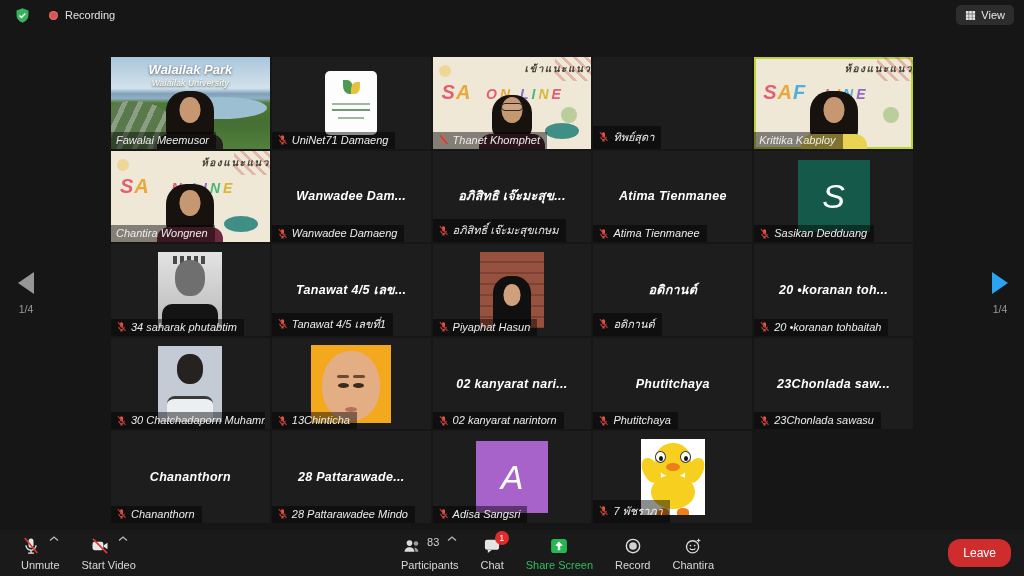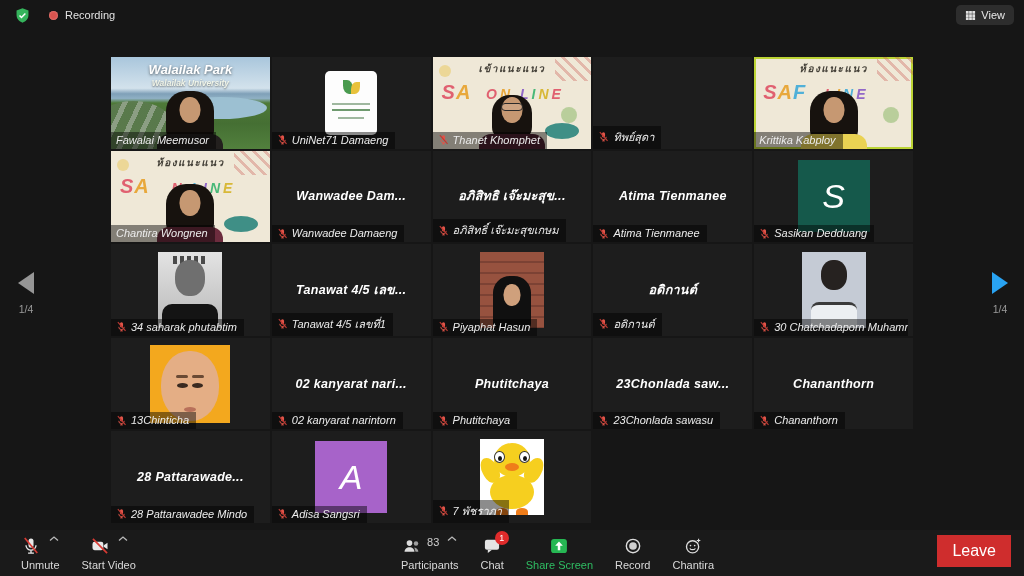--- a/index.html
+++ b/index.html
@@ -49,21 +49,21 @@
   .wl-road { position:absolute; left:-12%; bottom:-10%; width:52%; height:62%;
     background:repeating-linear-gradient(115deg,#93a38c 0 5px,#5b7a4e 5px 14px);
     border-radius:50%; opacity:.9; }
   .wl-title { position:absolute; top:5px; width:100%; text-align:center; color:#fff;
     font-weight:700; font-size:13px; text-shadow:0 1px 3px rgba(0,0,0,.55); z-index:2; }
   .wl-sub { position:absolute; top:21px; width:100%; text-align:center; color:#f0f4e8;
     font-weight:700; font-size:8.5px; text-shadow:0 1px 2px rgba(0,0,0,.5); z-index:2; }
 
   
   .t-sa { background:#efe8d7; }
-  .sa-top { position:absolute; top:4px; width:100%; text-align:center; font-size:10px;
+  .sa-top { position:absolute; top:4px; width:100%; text-align:right; font-size:10px;
     font-weight:700; color:#46423a; letter-spacing:1.5px; z-index:2; }
   .sa-big { position:absolute; top:24px; left:9px; font-size:20px; font-weight:800;
     letter-spacing:1px; z-index:2; }
   .sa-letters { position:absolute; top:29px; left:0; right:0; text-align:center;
     padding-left:26px; font-size:14px; font-weight:800; letter-spacing:3px; z-index:2; }
   .lt { display:inline-block; }
   .lt0{color:#e06070}.lt1{color:#e8a83c}.lt2{color:#50b0d8}
   .lt3{color:#9268c8}.lt4{color:#48b878}.lt5{color:#d8b838}
   .sa-stripe { position:absolute; top:0; right:0; width:36px; height:24px;
     background:repeating-linear-gradient(45deg,transparent 0 5px,#c8554f55 5px 8px); }
@@ -173,21 +173,21 @@
     font-family:inherit; position:relative; }
   .ic-row { display:flex; align-items:flex-start; gap:8px; height:20px; }
   .tbi { width:20px; height:20px; }
   .chev { width:10px; height:6px; }
   .count { font-size:11px; color:#cfcfcf; margin-left:-3px; }
   .badge { position:absolute; top:-1px; left:56%; min-width:14px; height:14px;
     background:#e02b2b; color:#fff; border-radius:8px; font-size:9px; line-height:14px;
     text-align:center; padding:0 3px; }
   .green-label { color:#2fbd63; }
   .leave-btn { position:absolute; right:13px; bottom:9px; background:#cf2d2d;
-    color:#fff; border:none; border-radius:0; padding:7px 15px; font-size:16px;
+    color:#fff; border:none; border-radius:12px; padding:7px 15px; font-size:12px;
     font-family:inherit; }
 </style>
 </head>
 <body>
 
 <div class="app">
 
   <div class="topbar">
     <svg class="shield" viewBox="0 0 20 20">
         <path d="M10 1.5l7 2.5v5.5c0 4.5-3 7.5-7 9-4-1.5-7-4.5-7-9V4z" fill="#35b45c"></path>
@@ -417,20 +417,32 @@
         <svg class="mmic" viewBox="0 0 12 12">
             <rect x="4.3" y="1.4" width="3.4" height="5.6" rx="1.7" fill="#e25549"></rect>
             <path d="M3 6.4a3 3 0 0 0 6 0" fill="none" stroke="#e25549" stroke-width="1"></path>
             <path d="M6 9.2v1.6M4.5 10.8h3" stroke="#e25549" stroke-width="1"></path>
             <path d="M2 1.2l8.4 9.6" stroke="#c03a34" stroke-width="1.2"></path>
           </svg>
         <span>อดิกานต์</span>
       </div>
     </div>
 
+    <div class="tile">
+      <div class="center-name">20 •koranan toh...</div>
+      <div class="name-label">
+        <svg class="mmic" viewBox="0 0 12 12">
+            <rect x="4.3" y="1.4" width="3.4" height="5.6" rx="1.7" fill="#e25549"></rect>
+            <path d="M3 6.4a3 3 0 0 0 6 0" fill="none" stroke="#e25549" stroke-width="1"></path>
+            <path d="M6 9.2v1.6M4.5 10.8h3" stroke="#e25549" stroke-width="1"></path>
+            <path d="M2 1.2l8.4 9.6" stroke="#c03a34" stroke-width="1.2"></path>
+          </svg>
+        <span>20 •koranan tohbaitah</span>
+      </div>
+    </div>
 
     <div class="tile">
       <div class="ph ph-chatchadaporn">
         <div class="cc-hair"></div>
         <div class="cc-body"></div>
       </div>
       <div class="name-label">
         <svg class="mmic" viewBox="0 0 12 12">
             <rect x="4.3" y="1.4" width="3.4" height="5.6" rx="1.7" fill="#e25549"></rect>
             <path d="M3 6.4a3 3 0 0 0 6 0" fill="none" stroke="#e25549" stroke-width="1"></path>

